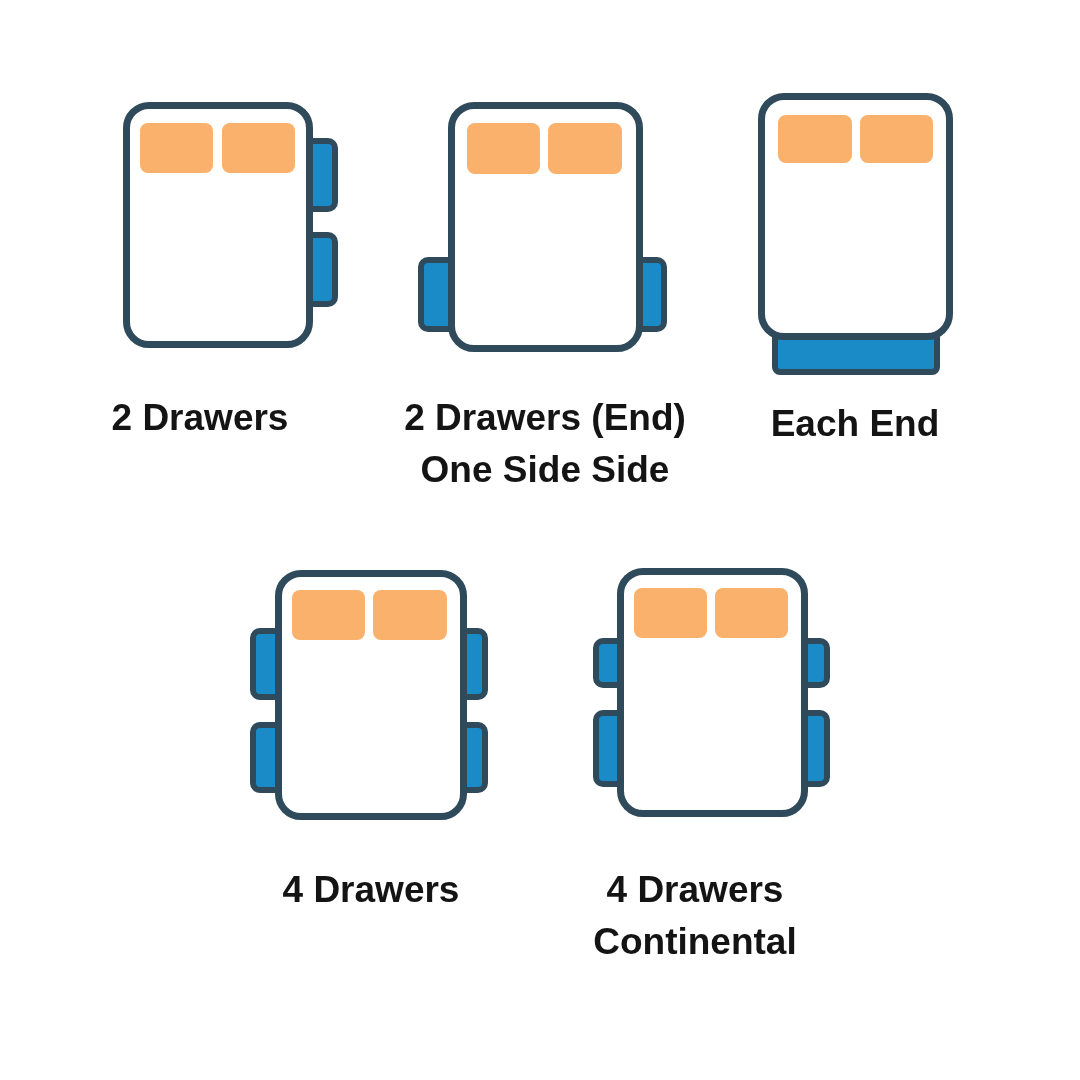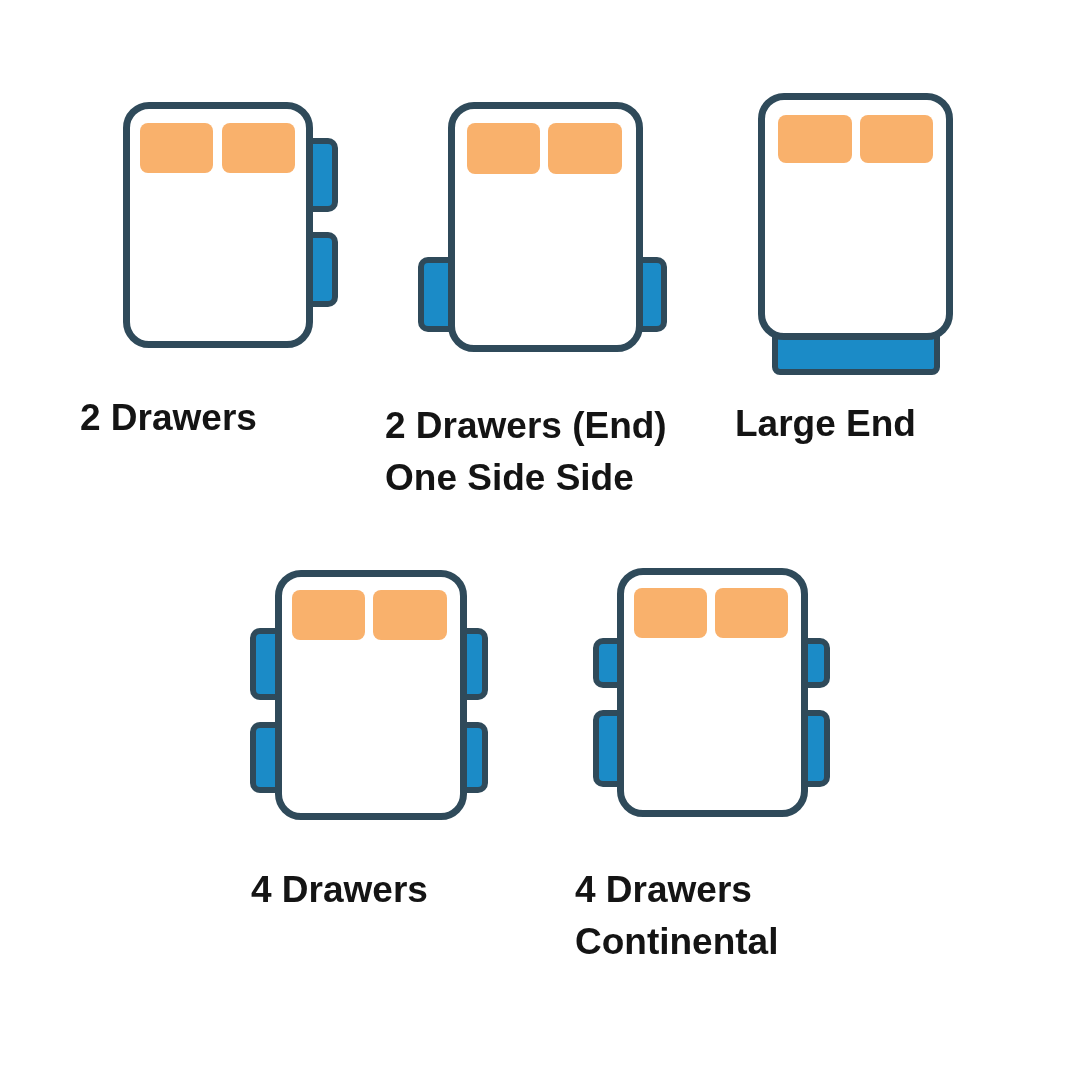--- a/index.html
+++ b/index.html
@@ -24,42 +24,42 @@
   .pillow{
     position:absolute;background:var(--pillow);
     border-radius:8px;z-index:3;
   }
   .drawer{
     position:absolute;background:var(--drawer);
     border:6px solid var(--outline);
     border-radius:10px;z-index:1;box-sizing:border-box;
   }
   .label{
-    position:absolute;text-align:left;color:var(--text);
+    position:absolute;text-align:center;color:var(--text);
     font-size:37px;font-weight:bold;line-height:52px;
     letter-spacing:0px;z-index:4;
   }
 
   
   #fig1{left:123px;top:102px;width:215px;height:246px;}
   #fig1 .bed{left:0;top:0;width:190px;height:246px;}
   #fig1 .pillow.pl{left:10px;top:14px;width:73px;height:50px;}
   #fig1 .pillow.pr{left:92px;top:14px;width:73px;height:50px;}
   #fig1 .dr1{left:165px;top:36px;width:50px;height:74px;}
   #fig1 .dr2{left:165px;top:130px;width:50px;height:75px;}
   #label1{left:80px;top:392px;width:240px;}
 
   
   #fig2{left:418px;top:102px;width:249px;height:250px;}
   #fig2 .bed{left:30px;top:0;width:195px;height:250px;}
   #fig2 .pillow.pl{left:12px;top:14px;width:73px;height:51px;}
   #fig2 .pillow.pr{left:93px;top:14px;width:74px;height:51px;}
   #fig2 .dl{left:0;top:155px;width:45px;height:75px;}
   #fig2 .dr{left:204px;top:155px;width:45px;height:75px;}
-  #label2{left:385px;top:400px;width:320px;}
+  #label2{left:385px;top:392px;width:320px;}
 
   
   #fig3{left:758px;top:93px;width:195px;height:282px;}
   #fig3 .bed{left:0;top:0;width:195px;height:247px;}
   #fig3 .pillow.pl{left:13px;top:15px;width:74px;height:48px;}
   #fig3 .pillow.pr{left:95px;top:15px;width:73px;height:48px;}
   #fig3 .de{left:14px;top:220px;width:168px;height:62px;border-radius:8px;}
   #label3{left:735px;top:398px;width:240px;}
 
   
@@ -115,21 +115,21 @@
   </div>
 
   <div class="figure" id="fig3">
     <div class="drawer de"></div>
     <div class="bed">
       <div class="pillow pl"></div>
       <div class="pillow pr"></div>
     </div>
   </div>
   <div class="label" id="label3">
-    <div>Large End</div>
+    <div>Each End</div>
   </div>
 
   <div class="figure" id="fig4">
     <div class="drawer dl1"></div>
     <div class="drawer dl2"></div>
     <div class="drawer dr1"></div>
     <div class="drawer dr2"></div>
     <div class="bed">
       <div class="pillow pl"></div>
       <div class="pillow pr"></div>

